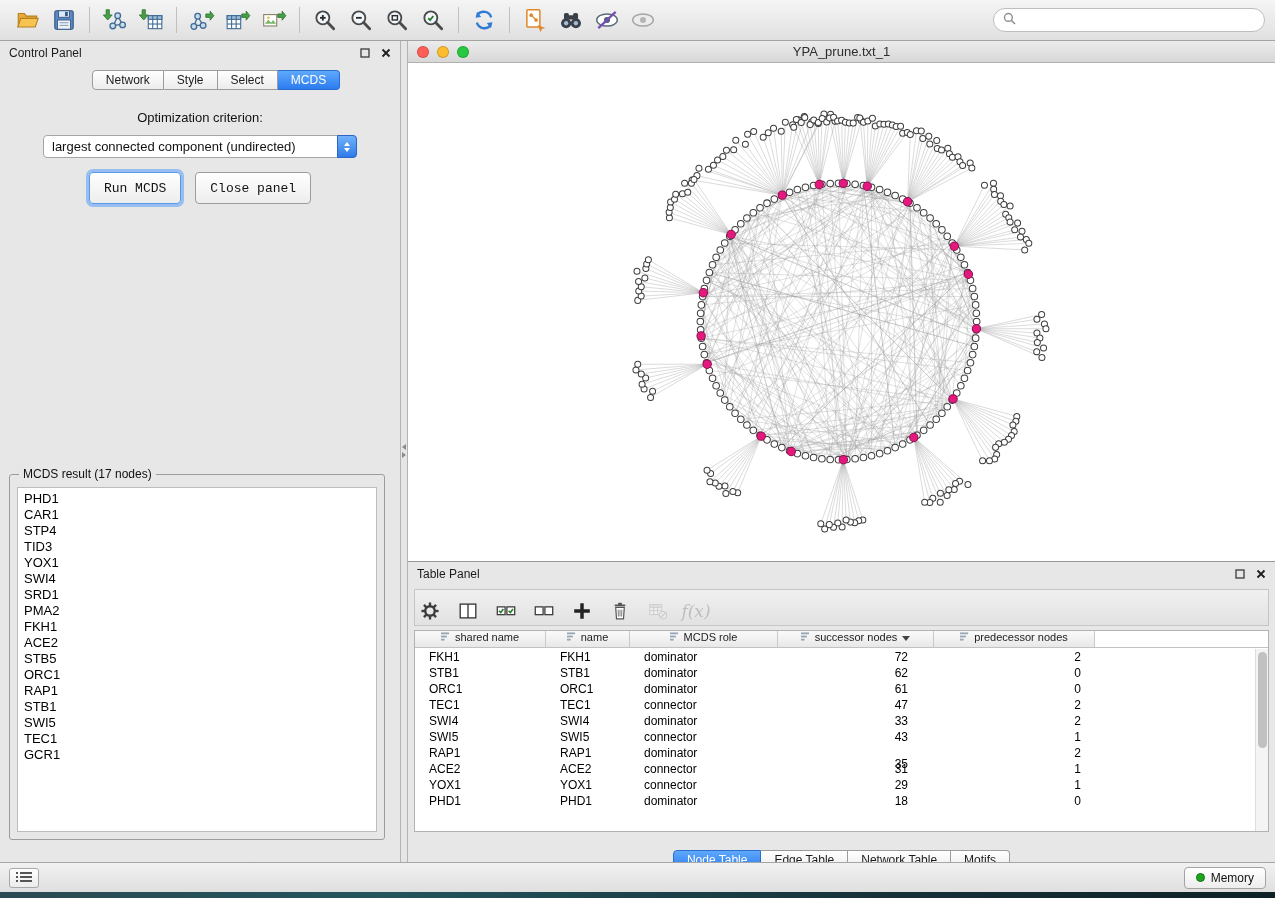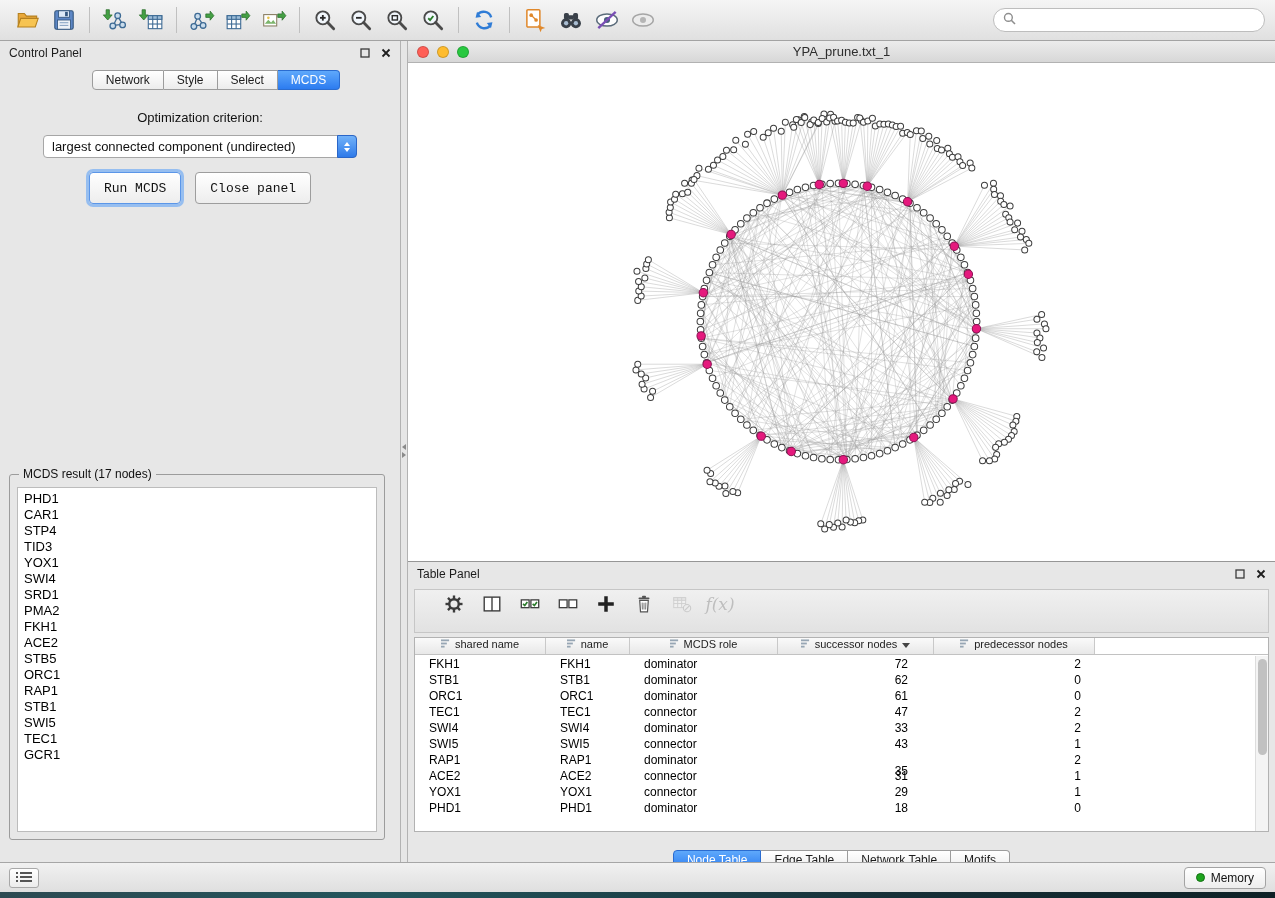--- a/index.html
+++ b/index.html
@@ -57,21 +57,21 @@
   .light{width:12px;height:12px;border-radius:50%;border:1px solid rgba(0,0,0,.18);}
   .light.red{background:#ff5f57;}
   .light.yellow{background:#febc2e;}
   .light.green{background:#28c840;}
   .net-title{position:absolute;left:0;right:0;text-align:center;font-size:13px;color:#2e2e2e;}
   .net-canvas{flex:1;background:#fff;overflow:hidden;}
   .net-canvas svg{width:100%;height:100%;display:block;}
 
   
   .table-panel{flex:1;display:flex;flex-direction:column;background:#e7e7e7;min-height:0;}
-  .tp-toolbar{height:44px;margin:3px 6px 0;background:linear-gradient(#f0f0f0,#e2e2e2);border:1px solid #c6c6c6;display:flex;align-items:flex-start;padding:0 24px;gap:8px;flex:0 0 auto;}
+  .tp-toolbar{height:37px;margin:3px 6px 0;background:linear-gradient(#f0f0f0,#e2e2e2);border:1px solid #c6c6c6;display:flex;align-items:flex-end;padding:0 0;gap:8px;flex:0 0 auto;}
   .tp-btn{width:30px;height:28px;display:flex;align-items:center;justify-content:center;}
   .tp-btn .ic svg{width:22px;height:22px;display:block;}
   .tp-btn.disabled{opacity:.55;}
   .fx{font-family:"DejaVu Serif",serif;font-style:italic;font-size:17px;color:#9a9a9a;}
   .table-area{flex:1;margin:4px 6px 0;background:#fff;border:1px solid #b2b2b2;position:relative;overflow:hidden;}
   .thead{display:flex;height:17px;border-bottom:1px solid #c2c2c2;}
   .th{display:flex;align-items:flex-start;justify-content:center;gap:5px;font-size:11px;color:#222;border-right:1px solid #c9c9c9;background:linear-gradient(#fafafa,#e8e8e8);flex:0 0 auto;}
   .th.filler{flex:1;background:transparent;border-right:none;}
   .tbody{position:absolute;top:18px;left:0;right:0;bottom:0;}
   .trow{display:flex;height:16px;align-items:center;font-size:12px;color:#000;}

